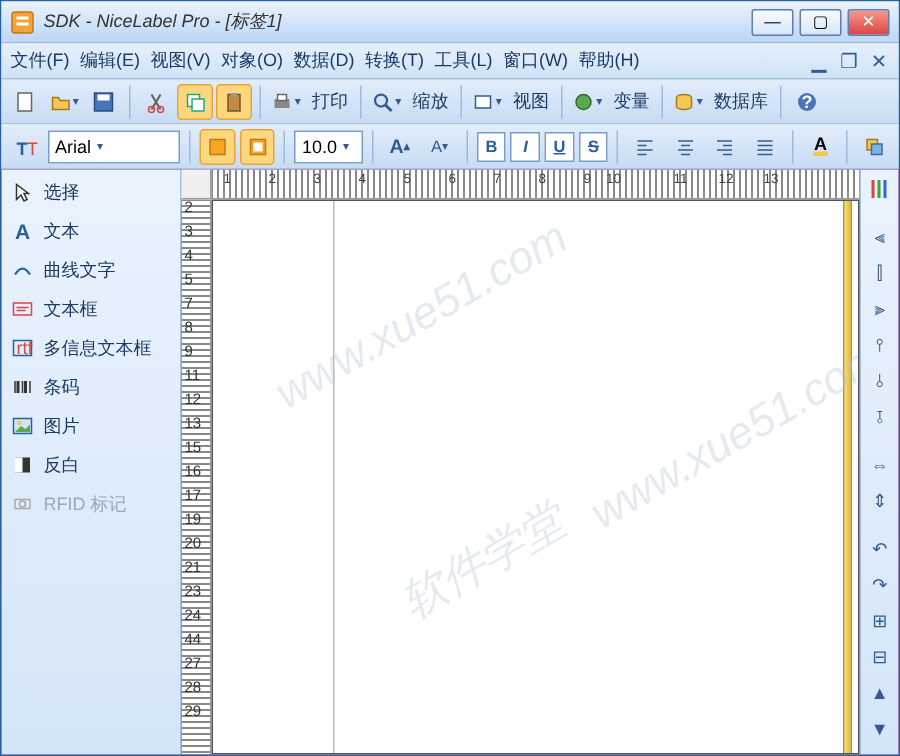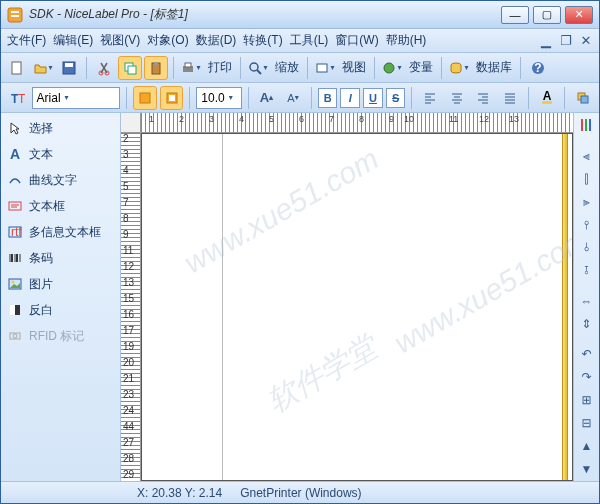--- a/index.html
+++ b/index.html
@@ -415,18 +415,13 @@
       <div style="height:6px"></div>
       <div class="rbtn">↶</div>
       <div class="rbtn">↷</div>
       <div class="rbtn">⊞</div>
       <div class="rbtn">⊟</div>
       <div class="rbtn">▲</div>
       <div class="rbtn">▼</div>
     </div>
   </div>
 
-  <div class="statusbar">
-    <span style="width:110px"></span>
-    <span>X: 20.38 Y: 2.14</span>
-    <span>GnetPrinter (Windows)</span>
-  </div>
 </div>
 
 </body></html>

